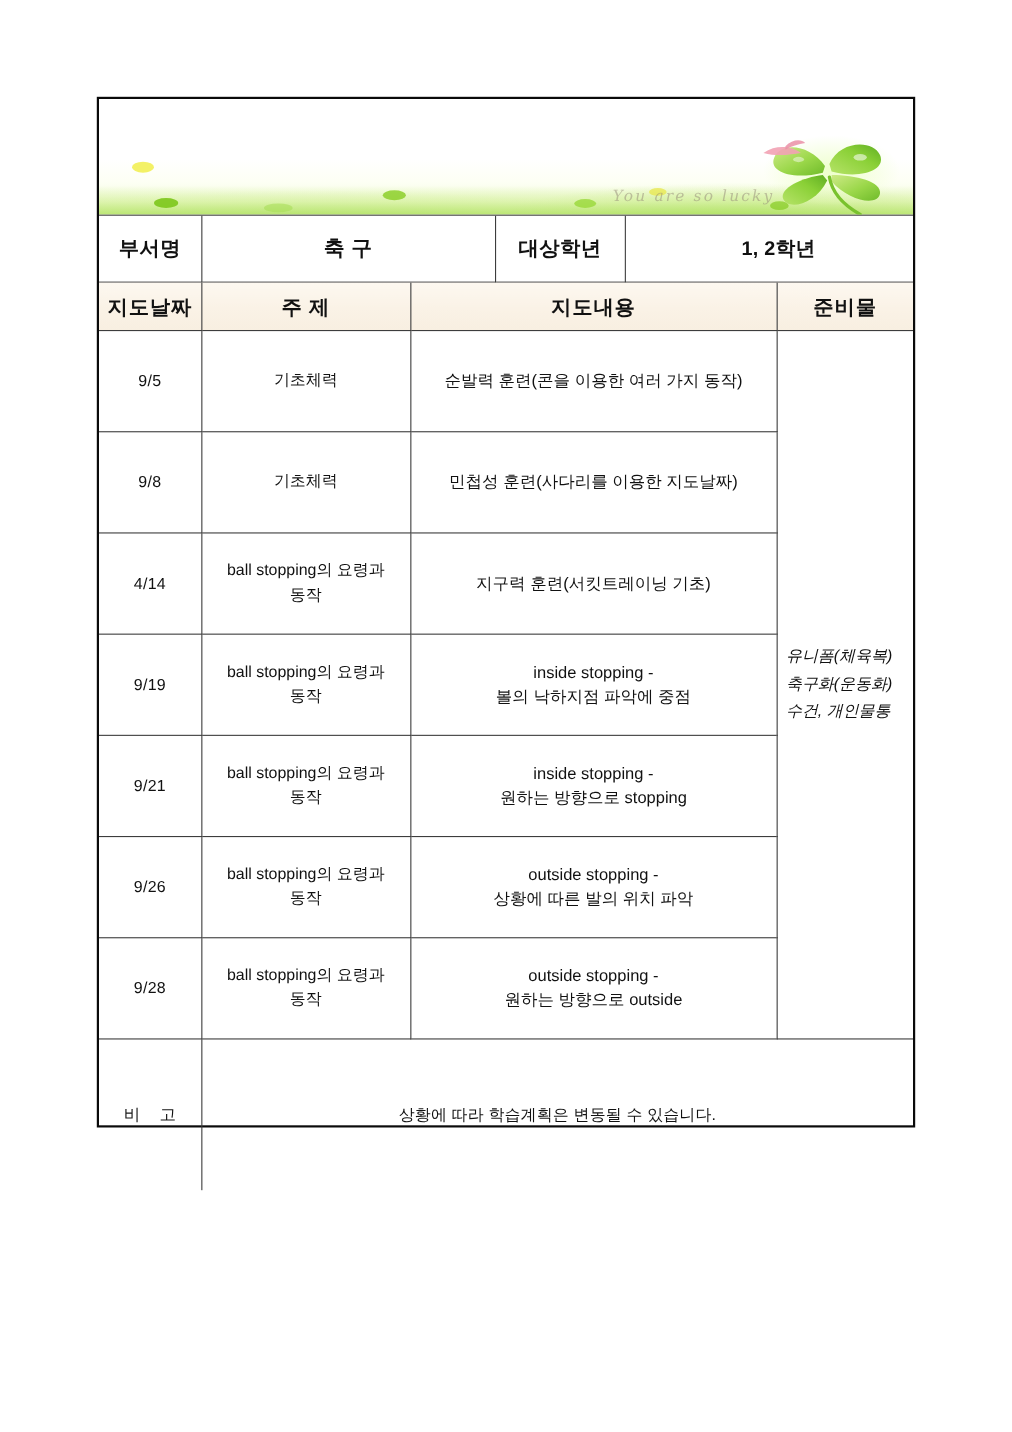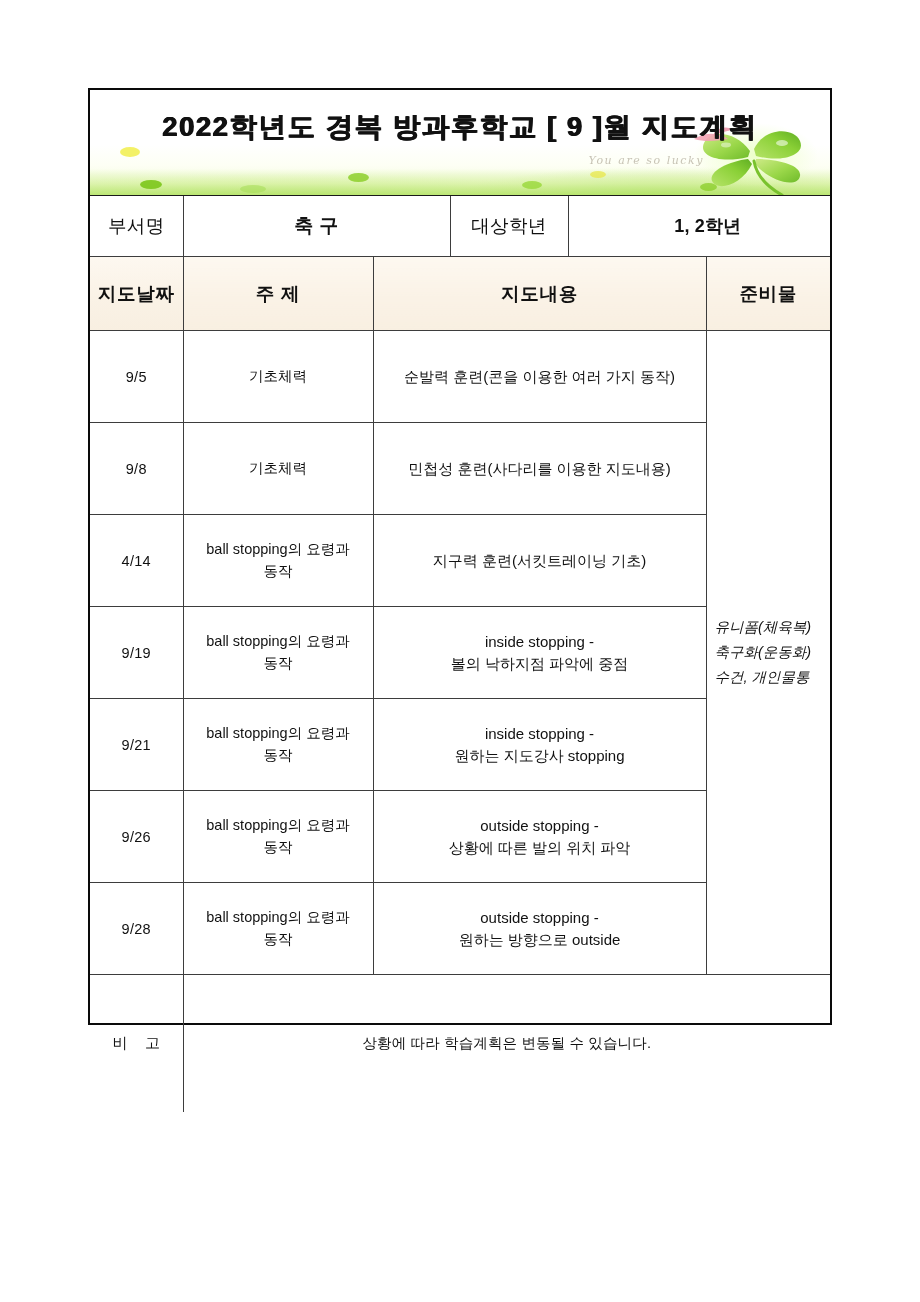--- a/index.html
+++ b/index.html
@@ -64,24 +64,24 @@
     letter-spacing: .055em;
     color: #111111;
     white-space: nowrap;
     text-shadow: .6px 0 0 #111, -.6px 0 0 #111;
     z-index: 4;
   }
   .clover { position: absolute; right: 8px; bottom: -4px; z-index: 2; }
   .script-mark {
     position: absolute;
     right: 126px;
-    bottom: 28px;
+    bottom: 8px;
     font-family: "DejaVu Serif", serif;
     font-style: italic;
-    font-size: 11px;
+    font-size: 14px;
     letter-spacing: .14em;
     color: rgba(150,140,120,.52);
     z-index: 3;
     white-space: nowrap;
   }
 
   
   table { border-collapse: collapse; width: 100%; table-layout: fixed; }
   td, th {
     border: 1.3px solid #3d3d3d;
@@ -96,26 +96,26 @@
   .sched-tbl tr td:first-child,
   .sched-tbl tr th:first-child { border-left: none; }
   .info-tbl tr td:last-child,
   .sched-tbl tr td:last-child,
   .sched-tbl tr th:last-child { border-right: none; }
   .info-tbl tr:first-child td { border-top: none; }
   .sched-tbl tr:last-child td { border-bottom: none; }
 
   
   .info-tbl td { height: 60px; font-size: 19px; font-weight: 700; letter-spacing: .02em; }
-  .info-tbl td.lbl { font-size: 18.5px; font-weight: 400; }
+  .info-tbl td.lbl { font-size: 18.5px; font-weight: 700; }
   .info-tbl td.val-light { font-weight: 600; font-size: 18px; letter-spacing: .01em; padding-left: 17px; }
 
   
   .sched-tbl th {
-    height: 74px;
+    height: 44px;
     font-size: 18.5px;
     font-weight: 700;
     letter-spacing: .04em;
     background: linear-gradient(180deg, #fdf8f0 0%, #faf2e6 55%, #f8efe1 100%);
     border-top: none;
   }
   .sched-tbl td.date  { font-size: 14.5px; letter-spacing: .02em; }
   .sched-tbl td.topic { font-size: 14.5px; line-height: 1.45; padding: 0 4px; }
   .sched-tbl td.cont  { font-size: 15px;   line-height: 1.45; padding: 16px 6px; }
   .sched-tbl td.mat {
@@ -180,21 +180,20 @@
 
       <ellipse cx="92" cy="22" rx="6" ry="3" fill="#ffffff" opacity=".55"></ellipse>
       <ellipse cx="36" cy="24" rx="5" ry="2.4" fill="#ffffff" opacity=".45"></ellipse>
 
       <path d="M64 40 C66 52 74 64 92 74" stroke="#79c22d" stroke-width="3" fill="none" stroke-linecap="round"></path>
 
       <path d="M4 18 C16 10 30 12 38 18 C30 19 18 22 4 18 Z" fill="#f2a2b4" opacity=".9"></path>
       <path d="M24 12 C30 6 38 5 42 9 C36 10 29 12 24 15 Z" fill="#ea8fa6" opacity=".85"></path>
     </svg>
 
-    <div class="banner-title">2022학년도 경복 방과후학교 [ 9 ]월 지도계획</div>
   </div>
 
   <table class="info-tbl">
     <tbody>
         <tr>
       <td class="lbl" style="width:93px">부서명</td>
       <td style="width:267px">축 구</td>
       <td class="lbl" style="width:118px">대상학년</td>
       <td class="val-light">1, 2학년</td>
     </tr>
@@ -227,21 +226,21 @@
       </td>
     </tr>
 
     <tr class="r">
       <td class="date">9/8</td>
       <td class="topic two-line">
         <span>기초체력</span>
         <span></span>
       </td>
       <td class="cont two-line">
-        <span>민첩성 훈련(사다리를 이용한 지도내용)</span>
+        <span>민첩성 훈련(사다리를 이용한 지도날짜)</span>
         <span></span>
       </td>
     </tr>
 
     <tr class="r">
       <td class="date">4/14</td>
       <td class="topic two-line">
         <span>ball stopping의 요령과</span>
         <span>동작</span>
       </td>
@@ -264,21 +263,21 @@
     </tr>
 
     <tr class="r">
       <td class="date">9/21</td>
       <td class="topic two-line">
         <span>ball stopping의 요령과</span>
         <span>동작</span>
       </td>
       <td class="cont two-line">
         <span>inside stopping -</span>
-        <span>원하는 지도강사 stopping</span>
+        <span>원하는 방향으로 stopping</span>
       </td>
     </tr>
 
     <tr class="r">
       <td class="date">9/26</td>
       <td class="topic two-line">
         <span>ball stopping의 요령과</span>
         <span>동작</span>
       </td>
       <td class="cont two-line">

